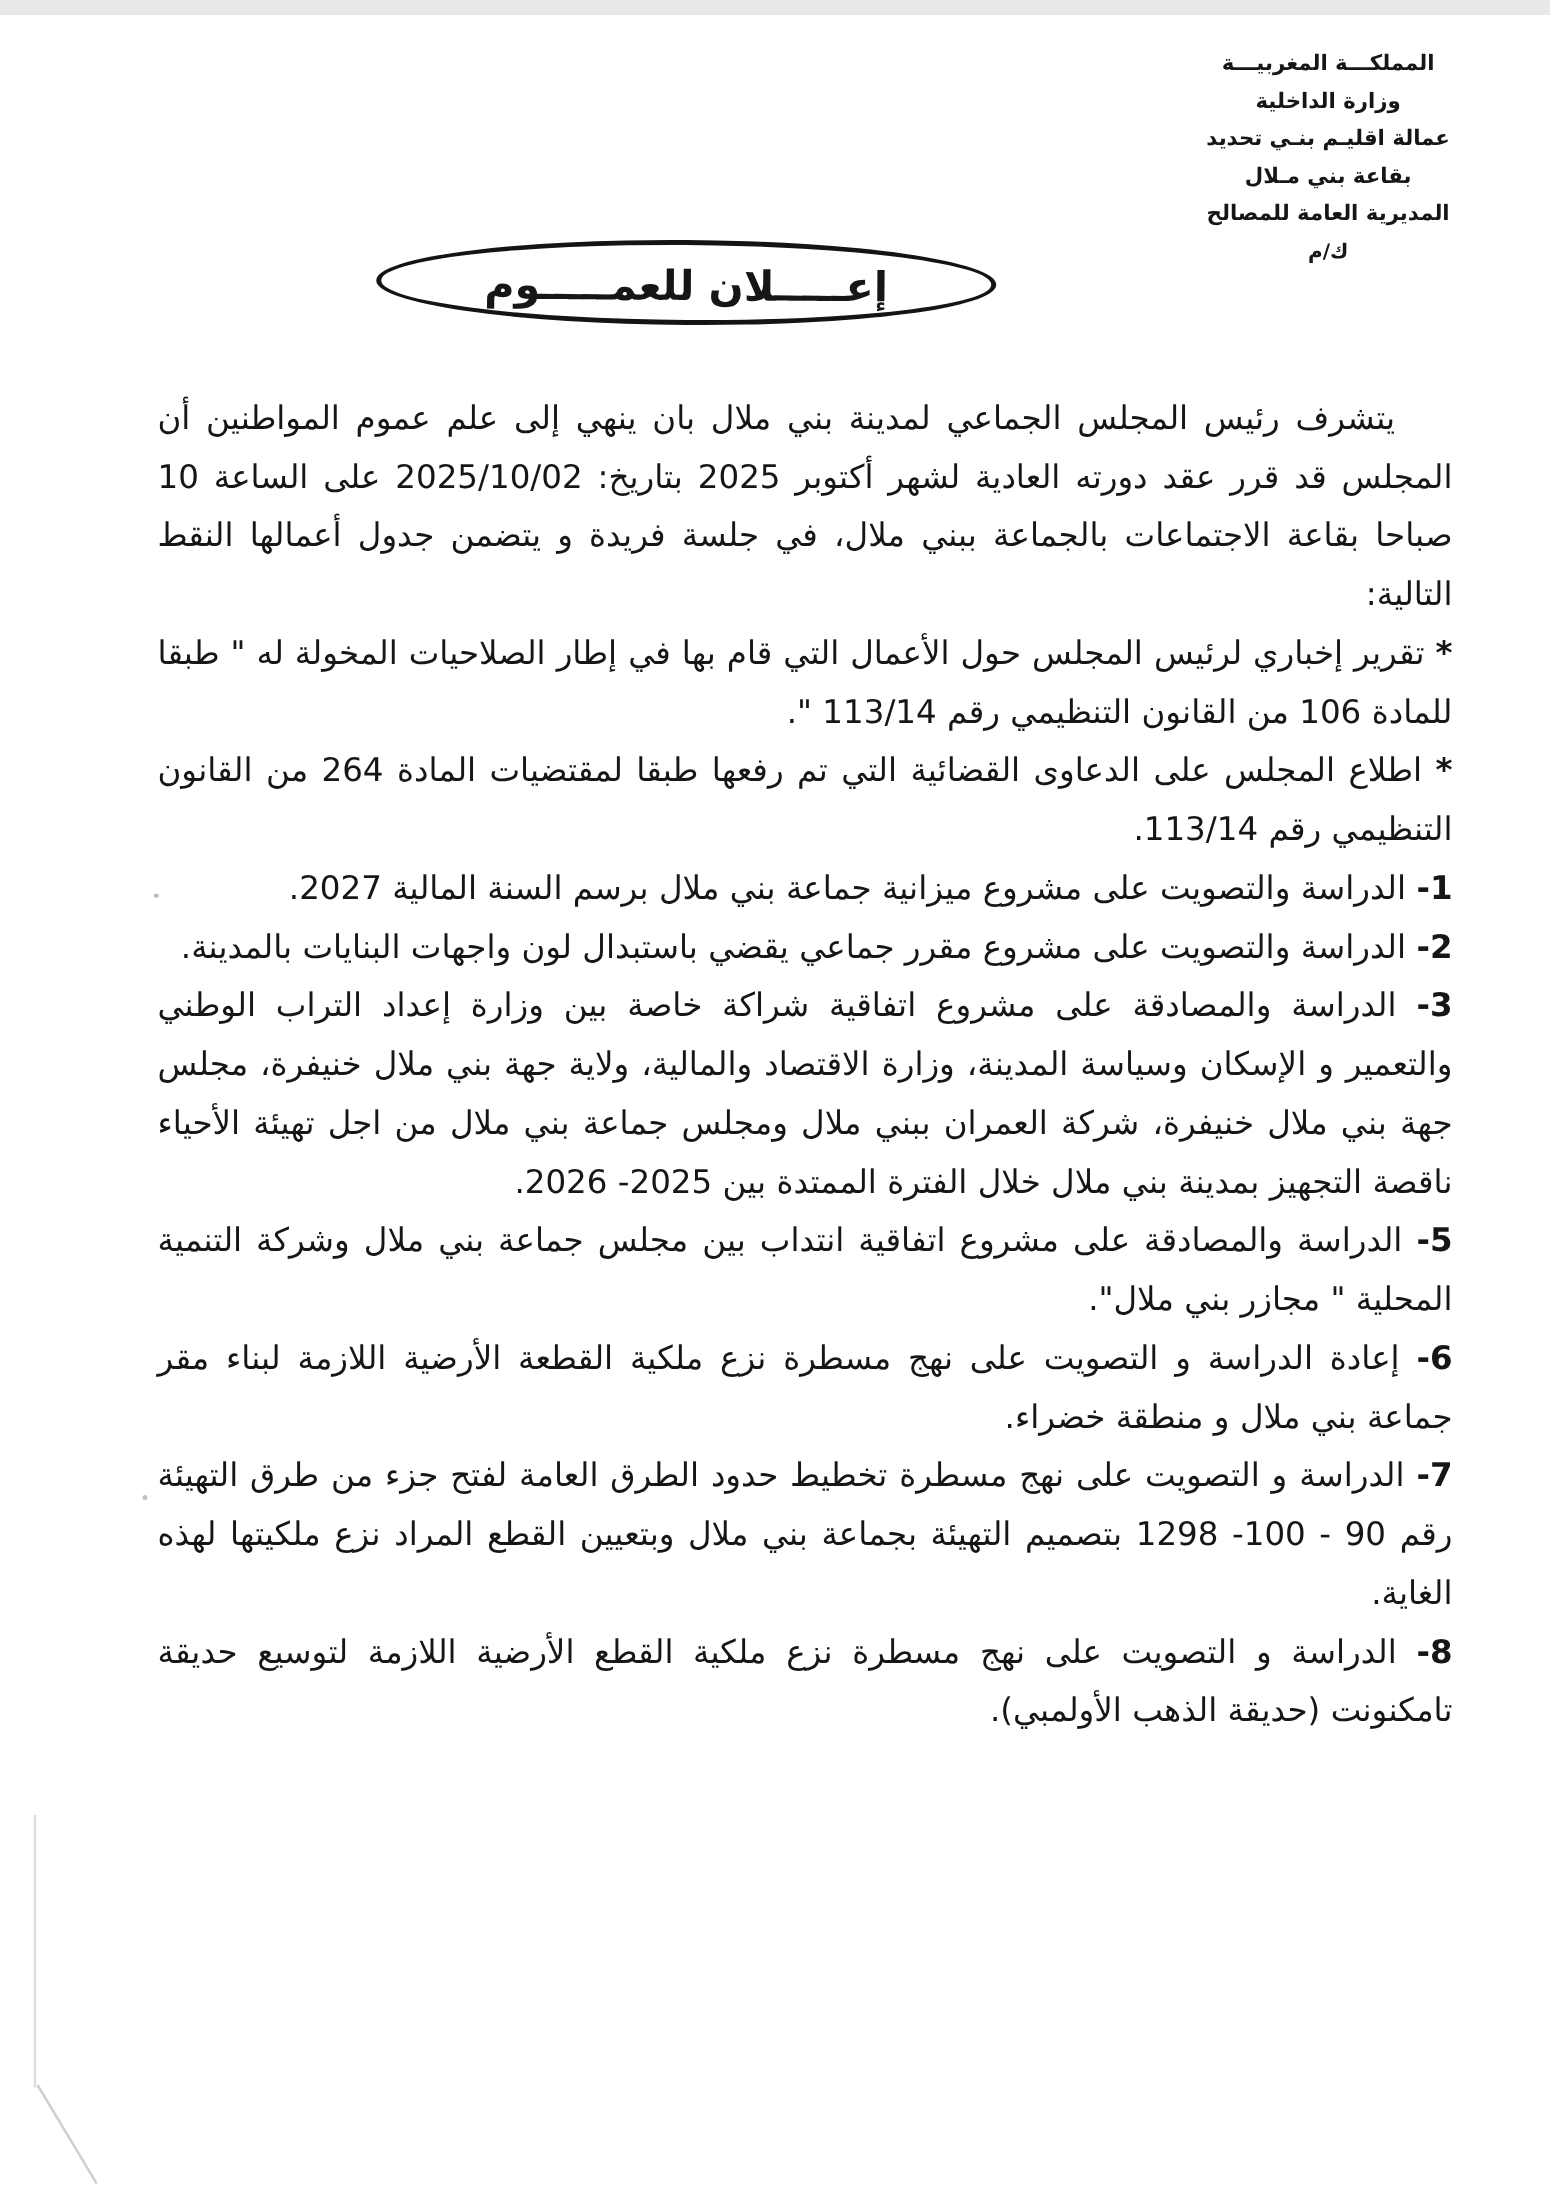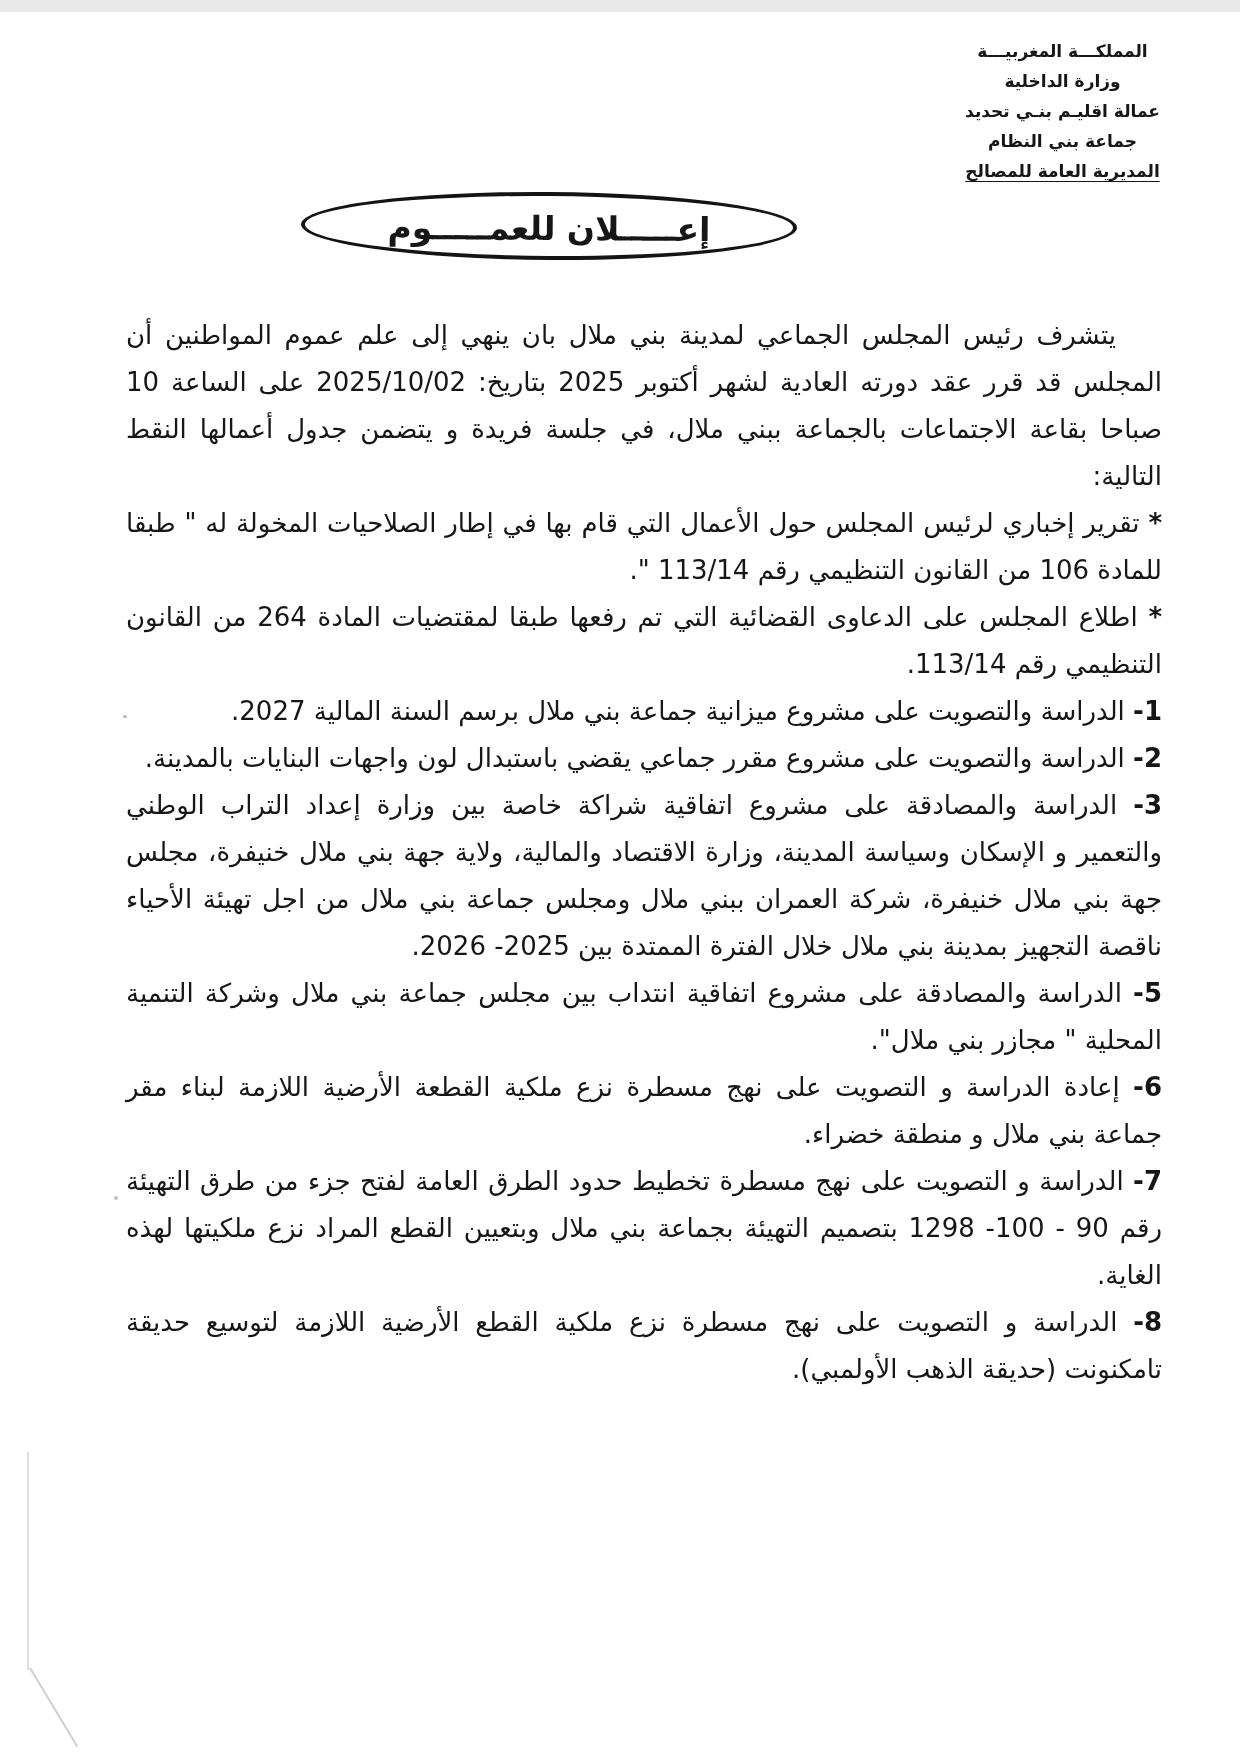--- a/index.html
+++ b/index.html
@@ -17,21 +17,21 @@
     position:absolute;
     top:24px; right:20px;
     width:315px;
     direction:rtl;
     text-align:center;
     font-size:17px;
     font-weight:bold;
     line-height:30px;
     white-space:nowrap;
   }
-  .letterhead .underlined { text-decoration:underline; text-underline-offset:4px; }
+  .letterhead .underlined { text-underline-offset:4px; }
   .letterhead .ref-line { font-size:16px; }
 
   
   .title-oval {
     position:absolute;
     top:180px; left:301px;
     width:488px; height:60px;
     border:4px solid #141414;
     border-radius:50%;
     display:flex; align-items:center; justify-content:center;
@@ -75,22 +75,23 @@
 </style>
 </head>
 <body>
 
 <div class="page">
 
   <div class="letterhead">
     <div>المملكـــة المغربيـــة</div>
     <div>وزارة الداخلية</div>
     <div>عمالة اقليـم بنـي تحديد</div>
-    <div>جماعة بني النظام</div>
+    <div>بقاعة بني مـلال</div>
     <div class="underlined">المديرية العامة للمصالح</div>
+    <div class="ref-line">ك/م</div>
   </div>
 
   <div class="title-oval">
     <span class="title-text">إعـــــلان للعمـــــوم</span>
   </div>
 
   <div class="doc-body">
 
 
     <p class="para indent">يتشرف رئيس المجلس الجماعي لمدينة بني ملال بان ينهي إلى علم عموم المواطنين أن المجلس قد قرر عقد دورته العادية لشهر أكتوبر 2025 بتاريخ: 2025/10/02 على الساعة 10 صباحا بقاعة الاجتماعات بالجماعة ببني ملال، في جلسة فريدة و يتضمن جدول أعمالها النقط التالية:</p>

